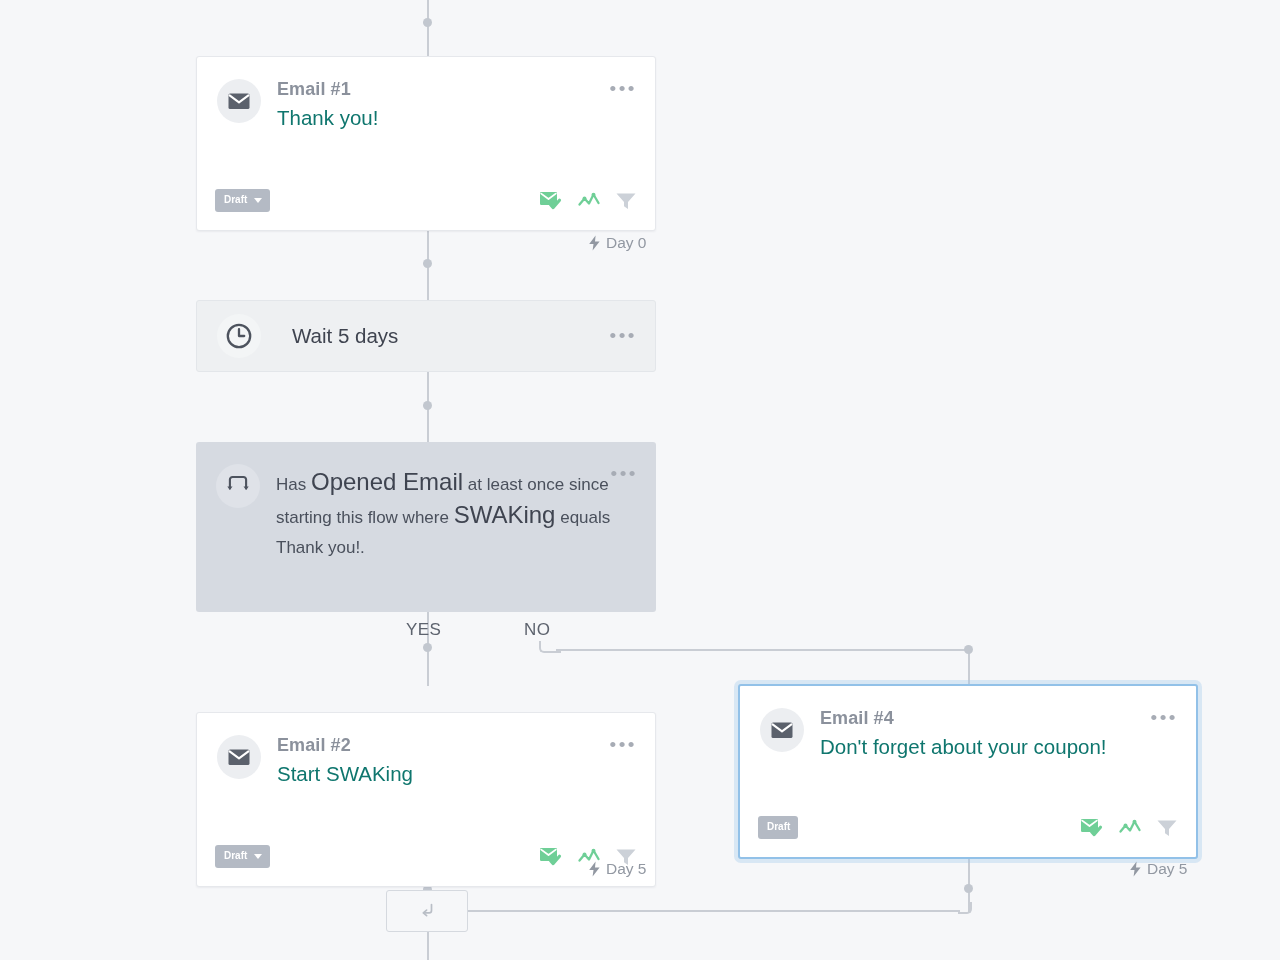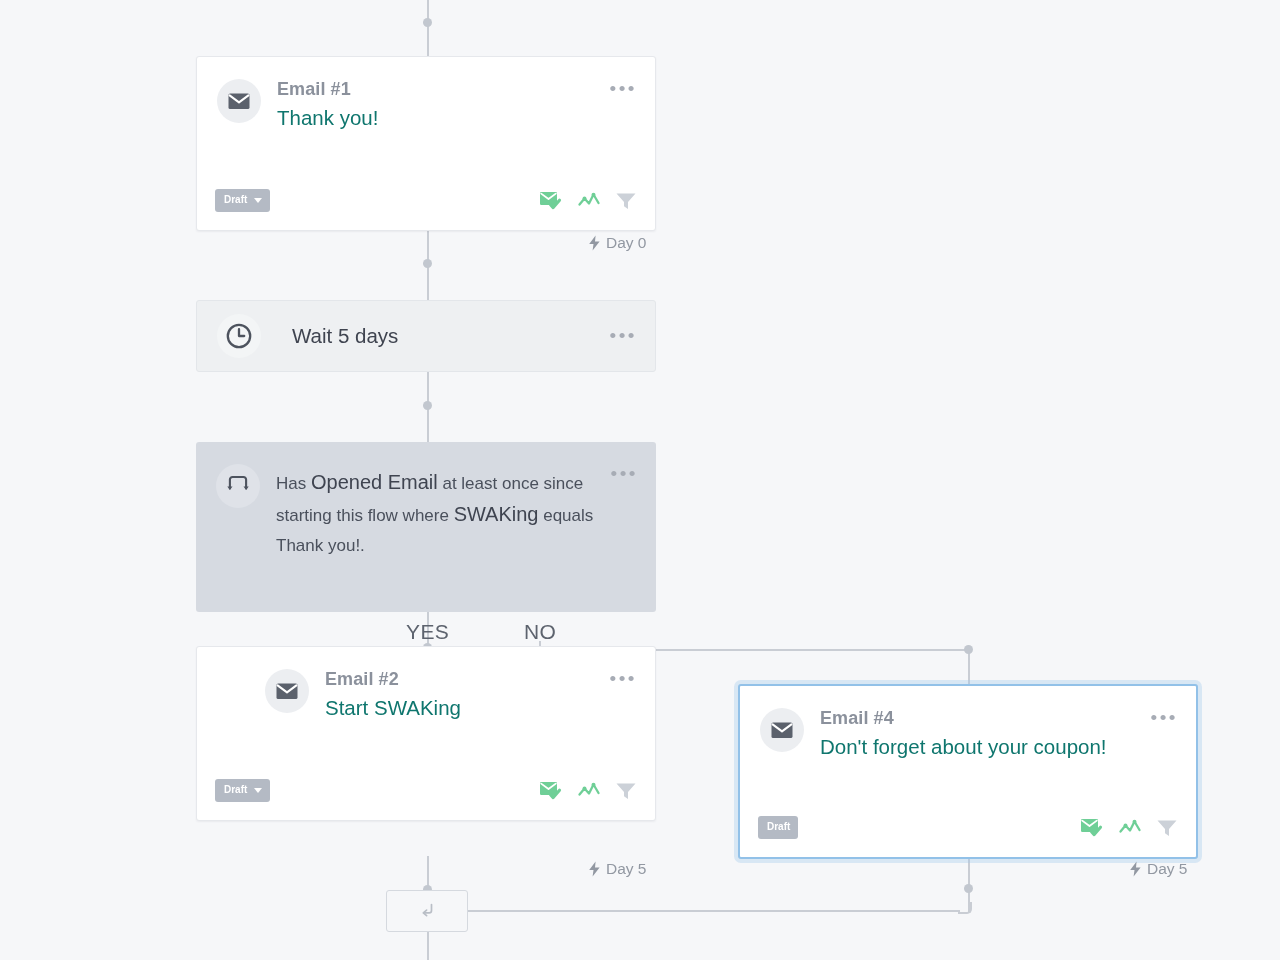--- a/index.html
+++ b/index.html
@@ -194,25 +194,25 @@
     color: #7d838f;
     font-weight: bold;
     line-height: 18px;
   }
   .split-desc {
     font-size: 17px;
     color: #4a505c;
     line-height: 30px;
     margin-top: 2px;
   }
-  .split-desc .strong { font-size: 20px; color: #3f4450; }
+  .split-desc .strong { font-size: 24px; color: #3f4450; }
 
   .branch-label {
     position: absolute;
-    font-size: 21px;
+    font-size: 17px;
     color: #5d636e;
     letter-spacing: .4px;
     font-weight: normal;
   }
 
   
   .day-chip {
     position: absolute;
     font-size: 15.5px;
     color: #9298a2;
@@ -342,21 +342,21 @@
       <div class="split-desc">
         <span>Has </span><span class="strong">Opened Email</span><span> at least once since starting this flow where </span><span class="strong">SWAKing</span><span> equals Thank you!.</span>
       </div>
     </div>
     <div class="dots">•••</div>
   </div>
 </div>
 <div class="branch-label" style="left:406px; top:620px;">YES</div>
 <div class="branch-label" style="left:524px; top:620px;">NO</div>
 
-<div class="node email-card" style="left:196px; top:646px;padding-left:48px;">
+<div class="node email-card" style="left:196px; top:712px;">
   <div class="card-head">
     <div class="avatar">
       <svg width="24" height="24" viewBox="0 0 24 24">
         <rect x="1.5" y="4.5" width="21" height="15.5" rx="1.6" fill="#5b616c"></rect>
         <path d="M2.6 6.4 L12 13.4 L21.4 6.4" fill="none" stroke="#ffffff" stroke-width="2.1" stroke-linecap="round" stroke-linejoin="round"></path>
       </svg>
     </div>
     <div class="card-text">
       <div class="card-kicker">Email #2</div>
       <div class="card-title">Start SWAKing</div>

